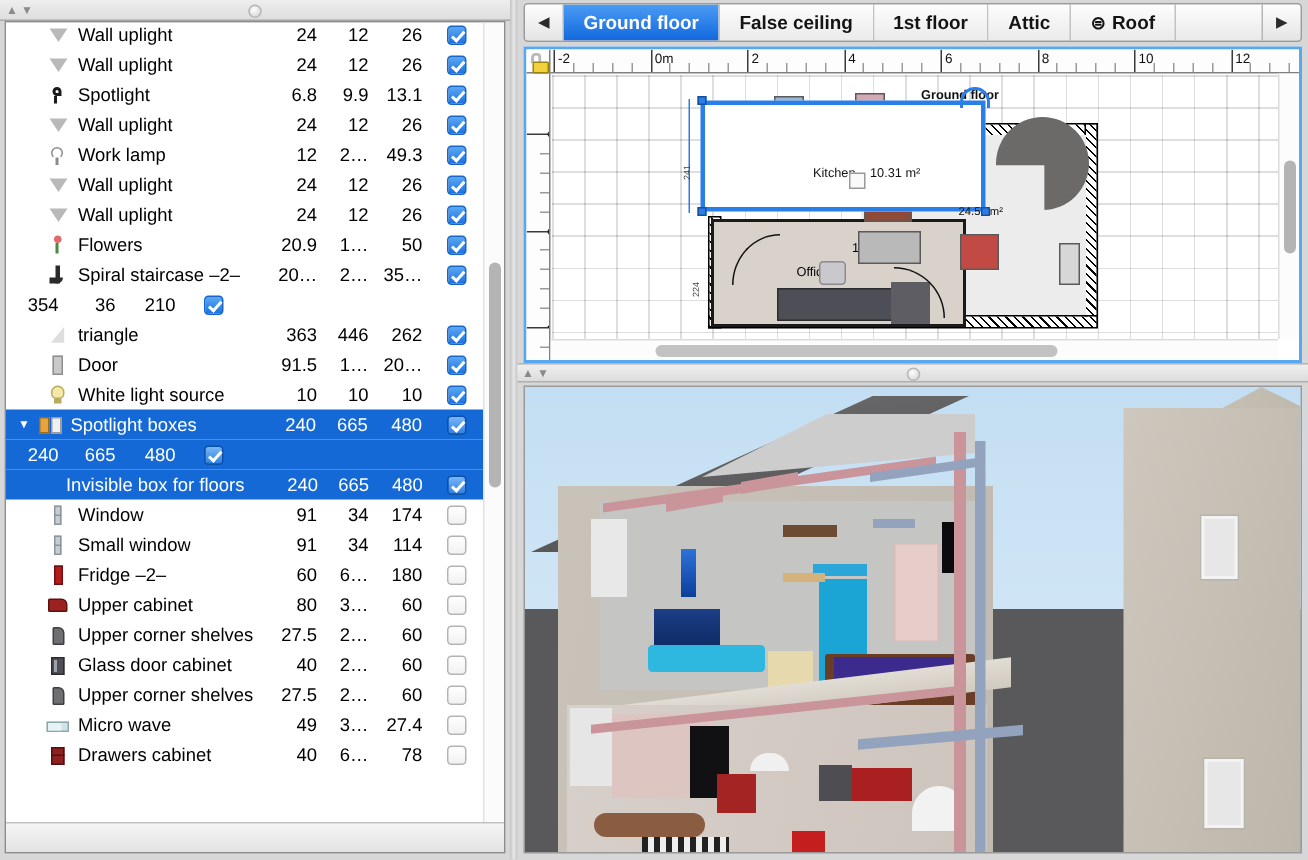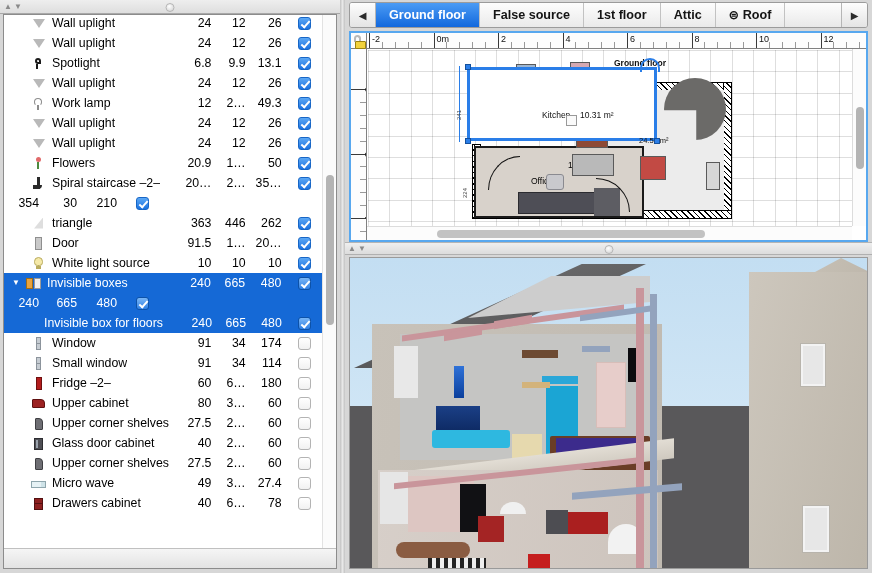--- a/index.html
+++ b/index.html
@@ -584,21 +584,21 @@
               </div>
               <div class="num n-w">20…</div>
               <div class="num n-d">2…</div>
               <div class="num n-h">35…</div>
               <div class="c-chk">
                 <span class="chk on"></span>
               </div>
             </div>
             <div class="row">
               <div class="num n-w">354</div>
-              <div class="num n-d">30</div>
+              <div class="num n-d">36</div>
               <div class="num n-h">210</div>
               <div class="c-chk">
                 <span class="chk on"></span>
               </div>
             </div>
             <div class="row">
               <div class="c-name">
                 <span class="ico">
                   <span style="position:absolute;left:4px;top:2px;width:9px;height:11px;background:#dedede;clip-path:polygon(100% 0,100% 100%,0 100%);"></span>
                 </span>
@@ -640,21 +640,21 @@
                 <span class="chk on"></span>
               </div>
             </div>
             <div class="row sel group">
               <div class="c-name">
                 <span class="disc">▼</span>
                 <span class="ico">
                   <span style="position:absolute;left:1px;top:2px;width:7px;height:11px;background:#e8a33d;border:1px solid #9d6c18;"></span>
                   <span style="position:absolute;left:9px;top:2px;width:7px;height:11px;background:#f0f0f0;border:1px solid #9a9a9a;"></span>
                 </span>
-                <span class="lbl">Invisible boxes</span>
+                <span class="lbl">Spotlight boxes</span>
               </div>
               <div class="num n-w">240</div>
               <div class="num n-d">665</div>
               <div class="num n-h">480</div>
               <div class="c-chk">
                 <span class="chk on"></span>
               </div>
             </div>
             <div class="row sel indent1">
               <div class="num n-w">240</div>
@@ -820,21 +820,21 @@
 
   <div id="right-pane">
 
     <div id="tabbar">
       <div class="tab-arrow">◀</div>
       <div id="tabs-host" style="display:flex;flex:1 1 auto;">
           <div class="tab active">
             <span>Ground floor</span>
           </div>
           <div class="tab">
-            <span>False source</span>
+            <span>False ceiling</span>
           </div>
           <div class="tab">
             <span>1st floor</span>
           </div>
           <div class="tab">
             <span>Attic</span>
           </div>
           <div class="tab">
             <span class="tabicon">⊜</span>
             <span>Roof</span>

